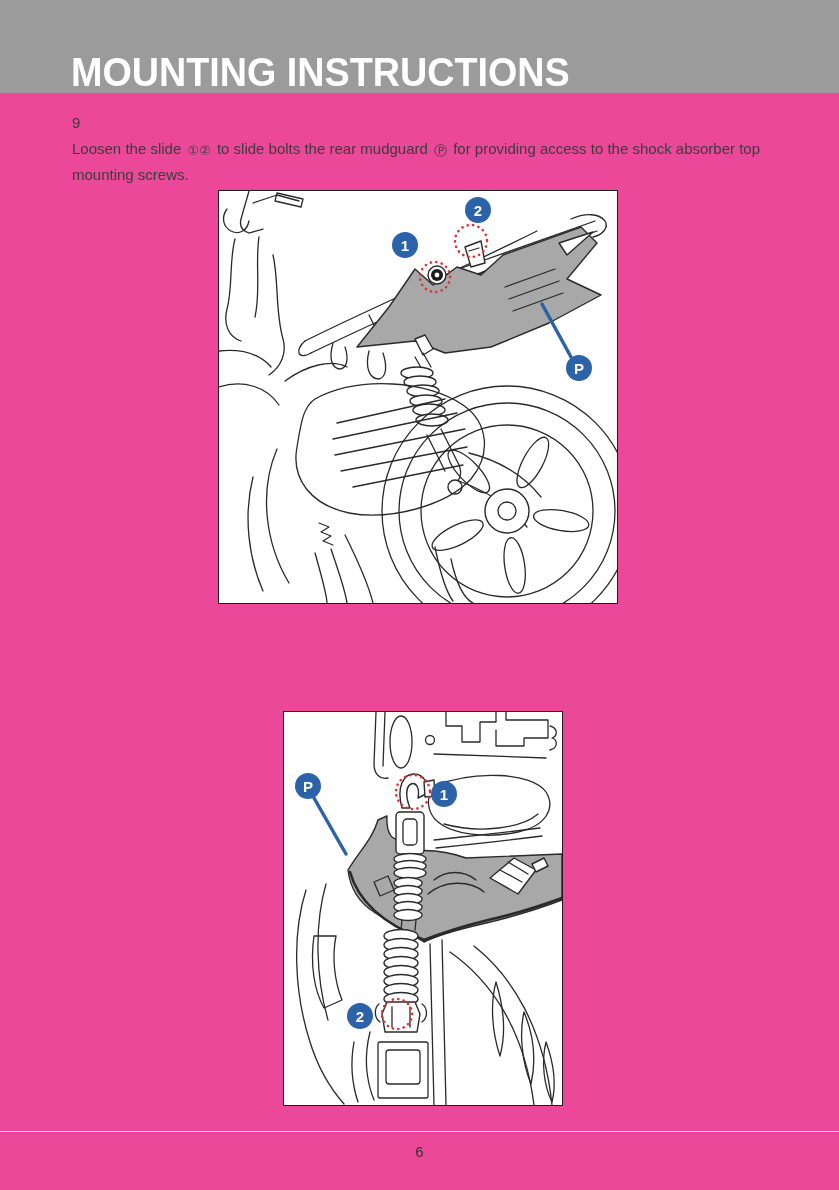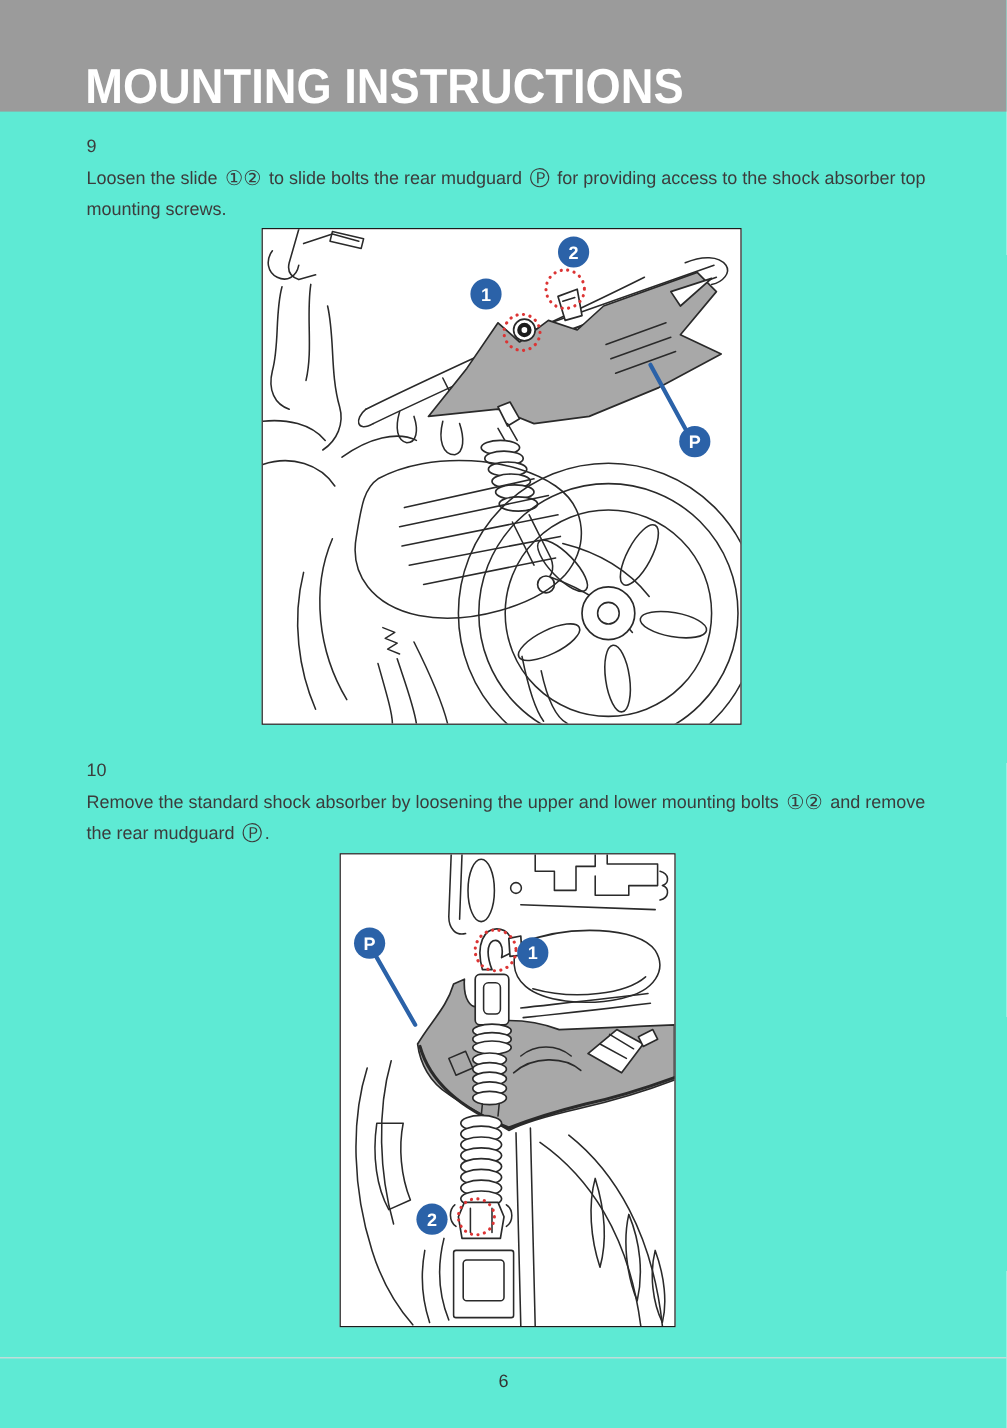--- a/index.html
+++ b/index.html
@@ -1,38 +1,38 @@
 <!DOCTYPE html>
 <html><head>
 <meta charset="utf-8">
 <style>
   * { margin:0; padding:0; box-sizing:border-box; }
   html,body { background:#ffffff; }
   .page {
-    position:relative; width:839px; height:1190px; background:#5eead4;
+    position:relative; width:839px; height:1190px; background:#ec4899;
     font-family:"Liberation Sans", sans-serif; color:#3a3a3a; overflow:hidden;
   }
   
   .band {
     position:absolute; left:0; top:0; width:839px; height:93px;
     background:#9b9b9b; overflow:hidden;
   }
   .band h1 {
     position:absolute; left:71px; top:52px;
     font-size:41px; font-weight:bold; color:#ffffff;
     letter-spacing:0px; line-height:1; white-space:nowrap;
     transform:scaleX(0.92); transform-origin:left top;
   }
   
   .step { position:absolute; left:72px; width:700px; font-size:15px; line-height:26px; color:#3c3c3c; }
   .step .num { display:block; }
   .step p { margin:0; }
   .circ {
     font-family:"DejaVu Sans", sans-serif;
-    font-size:17px; line-height:1; margin:0 2px; vertical-align:-1px;
+    font-size:13px; line-height:1; margin:0 2px; vertical-align:-1px;
   }
   #step9  { top:110px; }
   #step10 { top:630px; }
   
   .figure { position:absolute; border:1px solid #1c1c1c; background:#ffffff; }
   #fig1 { left:218px; top:190px; width:400px; height:414px; }
   #fig2 { left:283px; top:711px; width:280px; height:395px; }
   .figure svg { display:block; width:100%; height:100%; }
   
   .ln   { fill:none; stroke:#2a2a2a; stroke-width:1.3; stroke-linecap:round; stroke-linejoin:round; }
@@ -171,24 +171,20 @@
         <circle class="badge-c" cx="259" cy="19" r="13"></circle>
         <text class="badge-t" x="259" y="24.5">2</text>
       </g>
       <g>
         <circle class="badge-c" cx="360" cy="177" r="13"></circle>
         <text class="badge-t" x="360" y="182.5">P</text>
       </g>
     </svg>
   </div>
 
-  <div class="step" id="step10">
-    <span class="num">10</span>
-    <p><span>Remove the standard shock absorber by loosening the upper and lower mounting bolts </span><span class="circ">①②</span><span> and remove the rear mudguard </span><span class="circ">Ⓟ</span><span>.</span></p>
-  </div>
 
   <div class="figure" id="fig2">
     <svg viewBox="0 0 278 393" preserveAspectRatio="none">
 
       <g class="ln">
         <path d="M92,0 L90,52 C90,62 96,68 104,66"></path>
         <path d="M101,0 L99,54"></path>
         <ellipse cx="117" cy="30" rx="11" ry="26"></ellipse>
         <circle cx="146" cy="28" r="4.5"></circle>
         <path d="M162,0 L162,14 L178,14 L178,30 L196,30 L196,10 L212,10 L212,0"></path>

